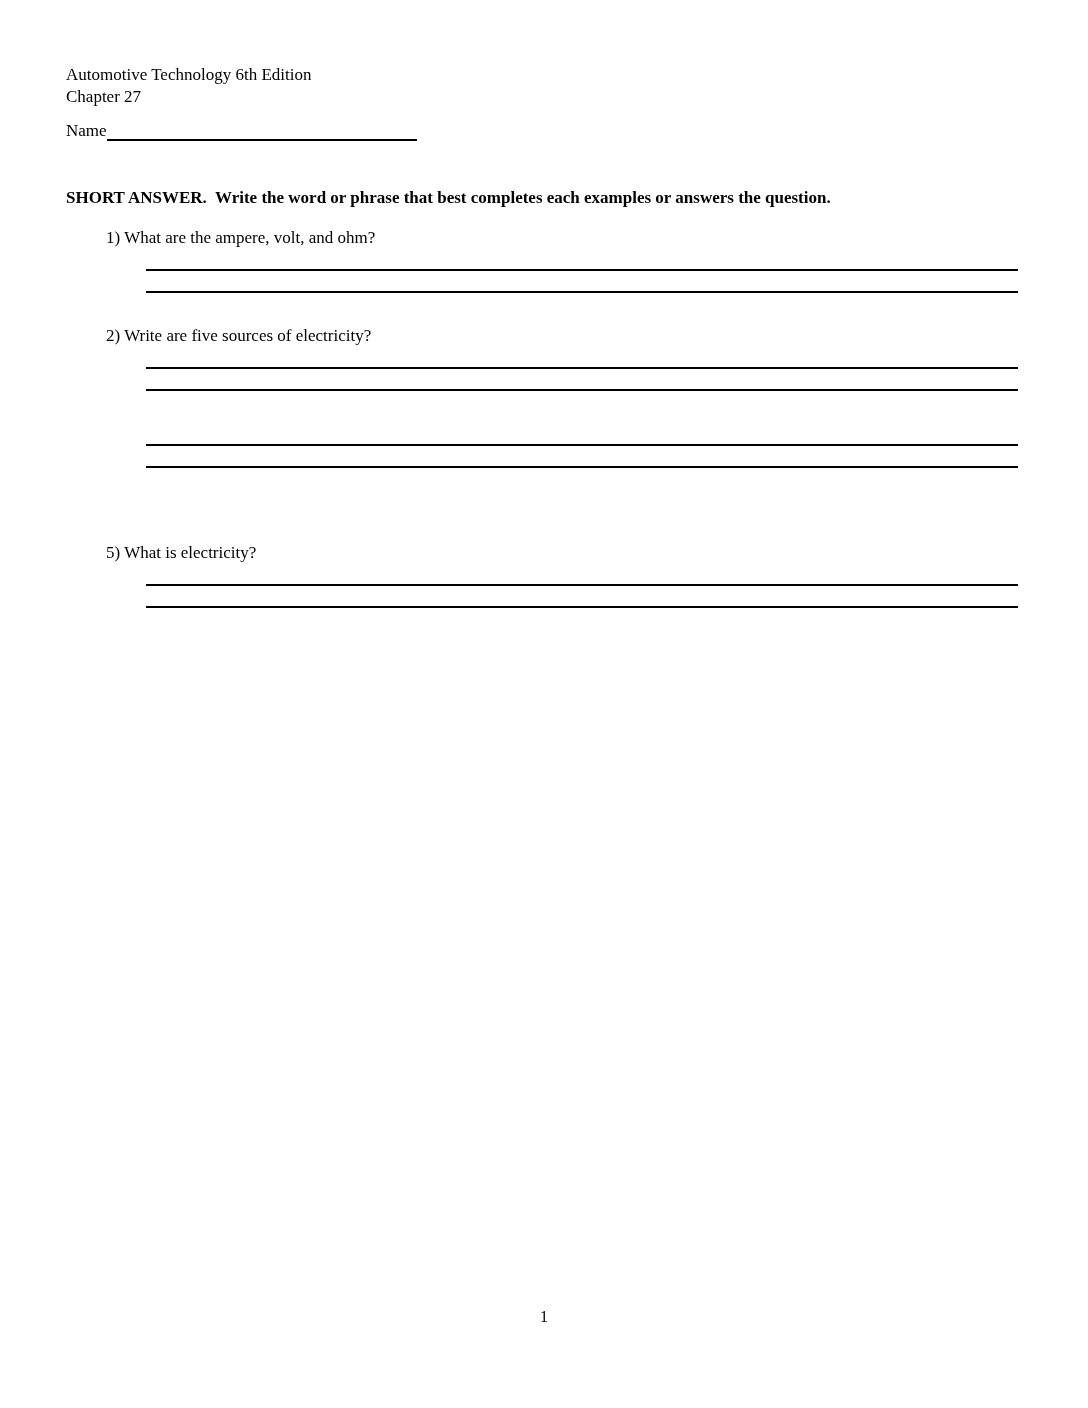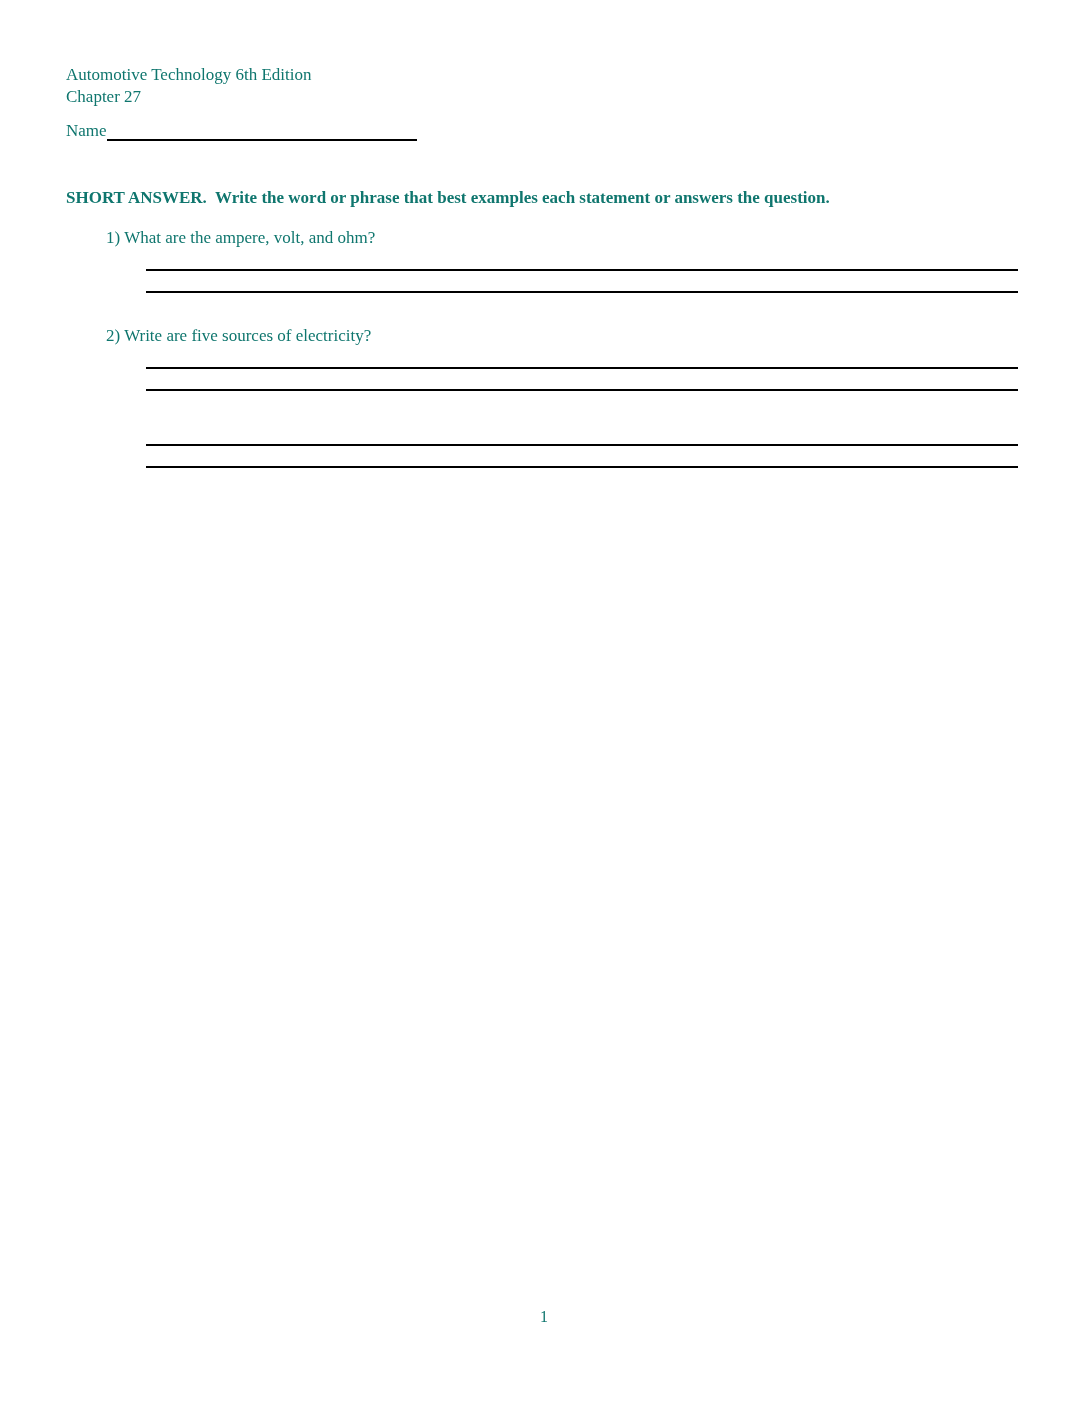--- a/index.html
+++ b/index.html
@@ -5,21 +5,21 @@
   html, body {
     margin: 0;
     padding: 0;
     background: #ffffff;
   }
   .page {
     position: relative;
     width: 1088px;
     height: 1408px;
     background: #ffffff;
-    color: #0f766e;
+    color: #000000;
     font-family: "Liberation Serif", "DejaVu Serif", serif;
     font-size: 17px;
     overflow: hidden;
   }
   .header {
     position: absolute;
     left: 66px;
     top: 64px;
     line-height: 22px;
   }
@@ -86,21 +86,21 @@
   <div class="header">
     <div>Automotive Technology 6th Edition</div>
     <div>Chapter 27</div>
   </div>
 
   <div class="name-row">
     <span>Name</span>
     <span class="name-line"></span>
   </div>
 
-  <div class="section-heading">SHORT ANSWER.  Write the word or phrase that best examples each statement or answers the question.</div>
+  <div class="section-heading">SHORT ANSWER.  Write the word or phrase that best completes each examples or answers the question.</div>
 
   <div class="questions">
 
     <div class="question">
       <div class="q-text"><span>1)</span> <span>What are the ampere, volt, and ohm?</span></div>
       <div class="answer-line first"></div>
       <div class="answer-line second"></div>
     </div>
 
     <div class="question">
@@ -108,18 +108,23 @@
       <div class="answer-line first"></div>
       <div class="answer-line second"></div>
     </div>
 
 
     <div class="question">
       <div class="answer-line first"></div>
       <div class="answer-line second"></div>
     </div>
 
+    <div class="question">
+      <div class="q-text"><span>5)</span> <span>What is electricity?</span></div>
+      <div class="answer-line first"></div>
+      <div class="answer-line second"></div>
+    </div>
 
   </div>
 
   <div class="page-number">1</div>
 
 </div>
 
 </body></html>

